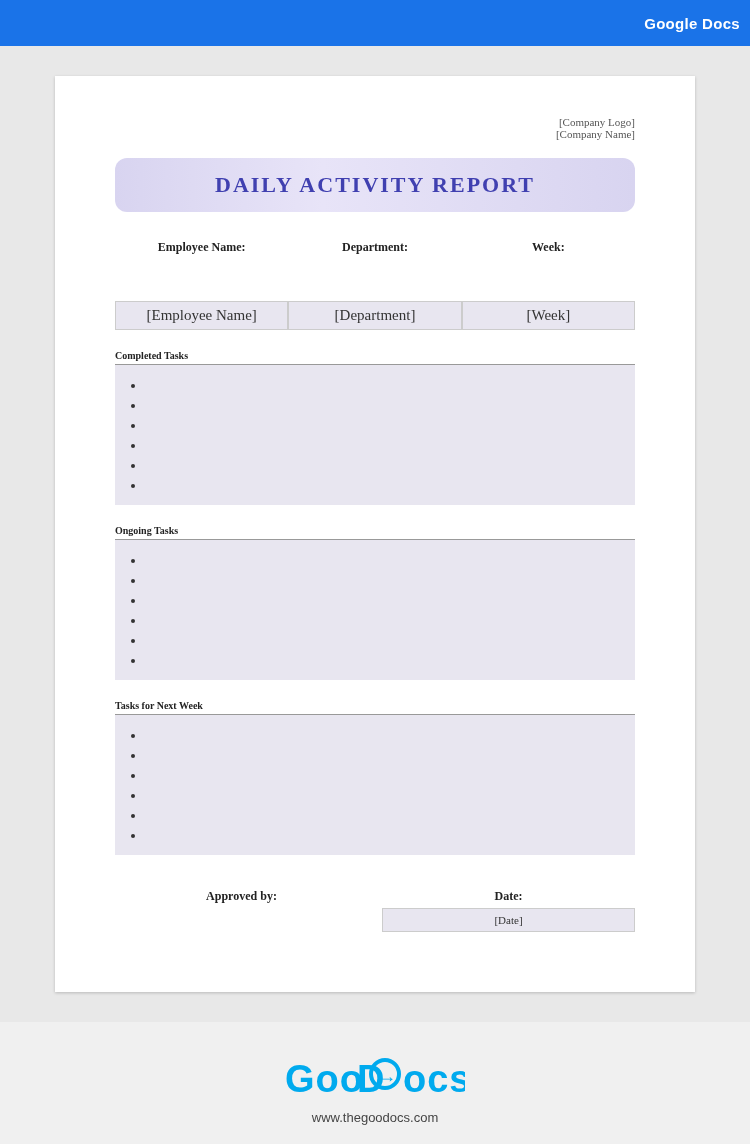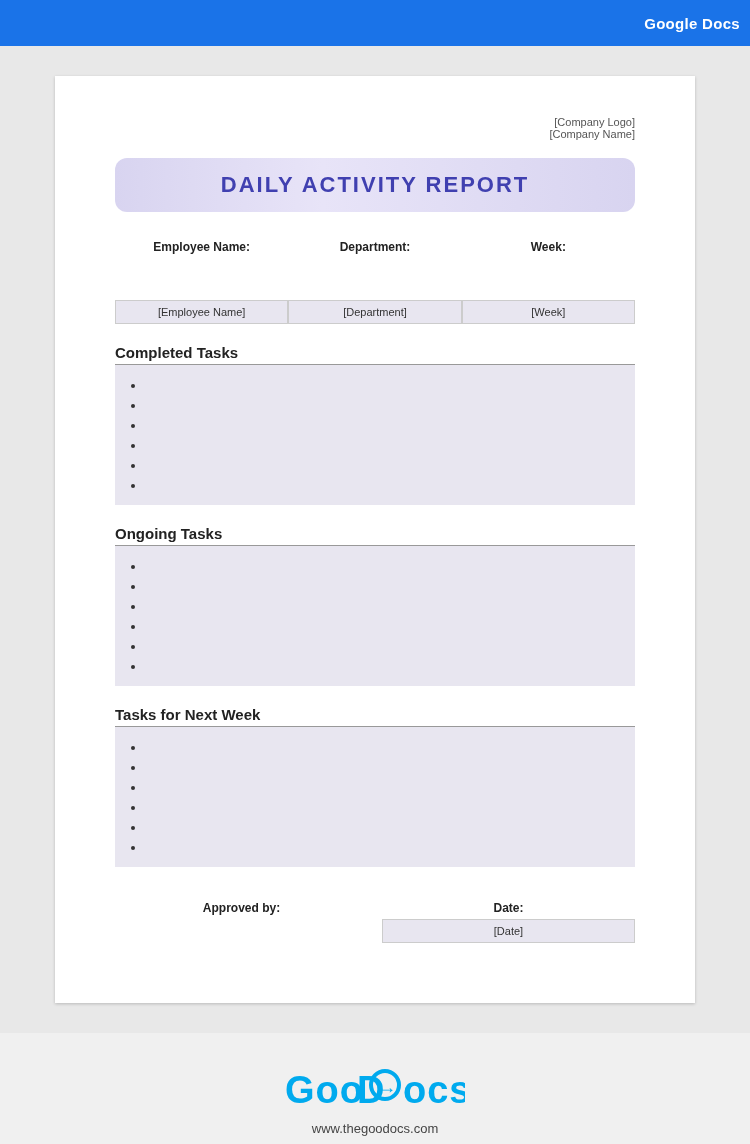--- a/index.html
+++ b/index.html
@@ -29,20 +29,21 @@
       letter-spacing: 0.3px;
     }
 
     
     #document-wrapper {
       background-color: #e8e8e8;
       padding: 30px 40px 30px 40px;
       min-height: 950px;
       display: flex;
       justify-content: center;
+      font-family: Liberation Serif, serif;
     }
 
     #document {
       background-color: #ffffff;
       width: 640px;
       min-height: 880px;
       padding: 40px 60px 60px 60px;
       box-shadow: 0 1px 3px rgba(0,0,0,0.2);
     }
 
@@ -89,34 +90,34 @@
       font-size: 12px;
       font-weight: bold;
       color: #222;
       text-align: center;
       padding: 4px 0;
     }
 
     .info-value {
       background-color: #e8e6f0;
       border: 1px solid #ccc;
-      font-size: 11px;
+      font-size: 15px;
       color: #333;
       text-align: center;
       padding: 5px 4px;
       min-height: 24px;
     }
 
     
     .section {
       margin-bottom: 20px;
     }
 
     .section-title {
-      font-size: 15px;
+      font-size: 10px;
       font-weight: bold;
       color: #222;
       border-bottom: 1px solid #999;
       padding-bottom: 3px;
       margin-bottom: 0;
     }
 
     .section-list {
       background-color: #e8e6f0;
       padding: 10px 10px 10px 30px;

